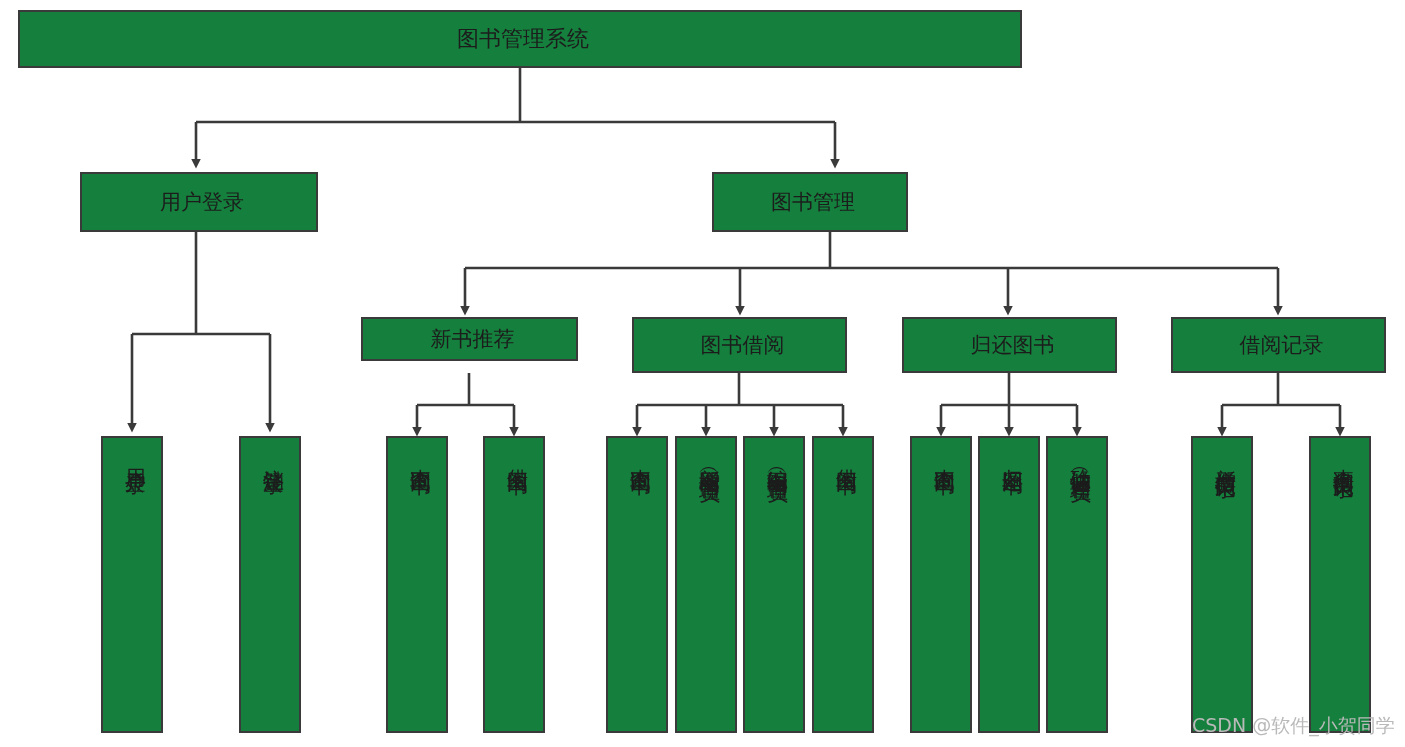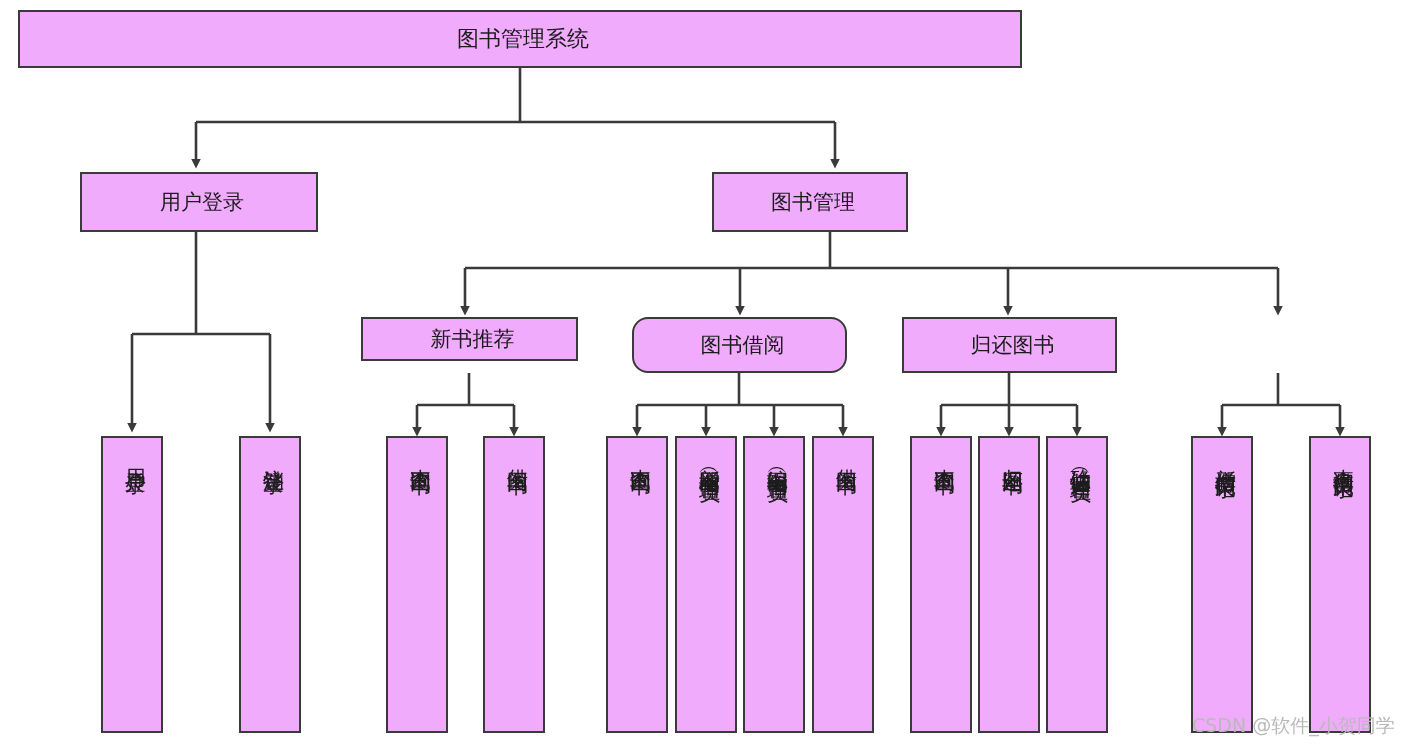--- a/index.html
+++ b/index.html
@@ -14,21 +14,21 @@
   #canvas {
     position: relative;
     width: 1405px;
     height: 747px;
     background: #ffffff;
     overflow: hidden;
   }
   .node {
     position: absolute;
     box-sizing: border-box;
-    background: #f0abfc;
+    background: #15803d;
     border: 2px solid #3a3a3a;
     display: flex;
     align-items: center;
     justify-content: center;
     color: #1c1c1c;
     padding-left: 6px;
   }
   .node .label {
     display: block;
     text-align: center;
@@ -137,26 +137,29 @@
   <div class="node horiz" style="left:80px; top:172px; width:238px; height:60px;">
     <span class="label">用户登录</span>
   </div>
   <div class="node horiz" style="left:712px; top:172px; width:196px; height:60px;">
     <span class="label">图书管理</span>
   </div>
 
   <div class="node horiz" style="left:361px; top:317px; width:217px; height:44px;">
     <span class="label">新书推荐</span>
   </div>
-  <div class="node horiz" style="left:632px; top:317px; width:215px; height:56px;border-radius:16px;">
+  <div class="node horiz" style="left:632px; top:317px; width:215px; height:56px;">
     <span class="label">图书借阅</span>
   </div>
   <div class="node horiz" style="left:902px; top:317px; width:215px; height:56px;">
     <span class="label">归还图书</span>
   </div>
+  <div class="node horiz" style="left:1171px; top:317px; width:215px; height:56px;">
+    <span class="label">借阅记录</span>
+  </div>
 
   <div class="node vert" style="left:101px; top:436px; width:62px; height:297px;">
     <span class="label">用户登录</span>
   </div>
   <div class="node vert" style="left:239px; top:436px; width:62px; height:297px;">
     <span class="label">注销登录</span>
   </div>
 
   <div class="node vert" style="left:386px; top:436px; width:62px; height:297px;">
     <span class="label">查询图书</span>

